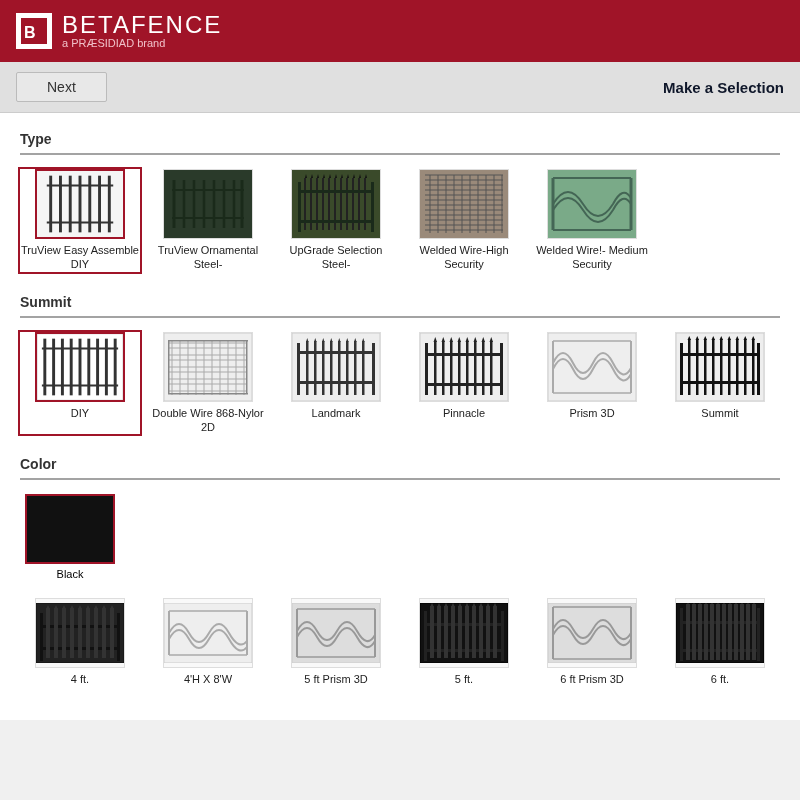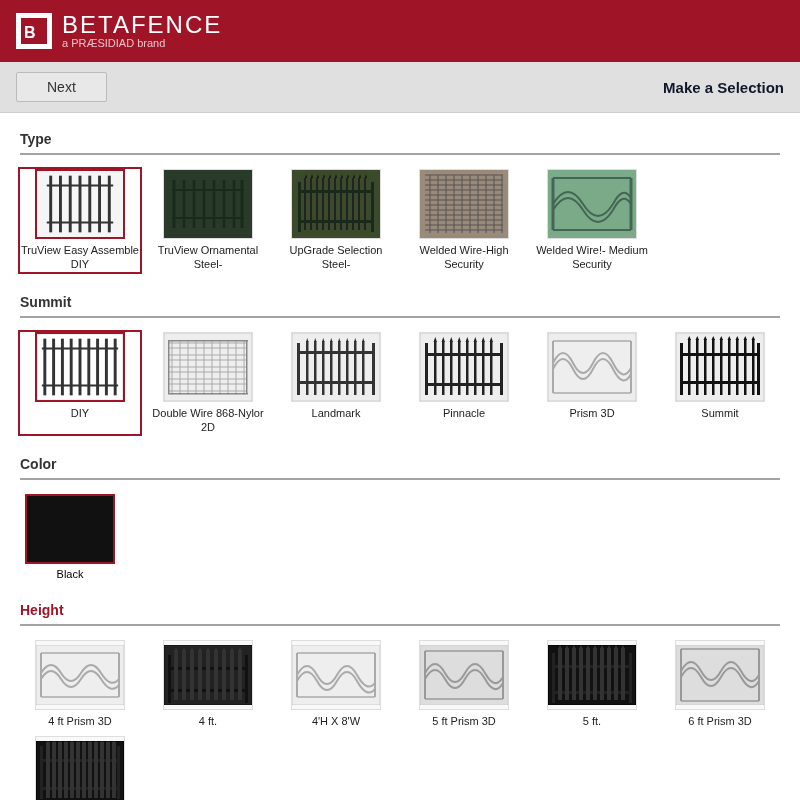--- a/index.html
+++ b/index.html
@@ -489,39 +489,22 @@
 
       <div class="color-item selected">
         <div class="color-swatch" style="background:#111111;"></div>
         <div class="color-label">Black</div>
       </div>
 
     </div>
   </div>
 
   <div class="section">
-    <div class="section-header">
-      <span style="color:#a01428; font-weight:bold;">Height</span>
-    </div>
     <div class="items-row">
 
-      <div class="item">
-        <div class="item-img">
-          <svg width="88" height="60" viewBox="0 0 88 60">
-            <rect width="88" height="60" fill="#eee" stroke="#ccc"></rect>
-            <path d="M5,28 Q15,12 25,28 Q35,44 45,28 Q55,12 65,28 Q75,44 83,34" stroke="#aaa" stroke-width="2" fill="none"></path>
-            <path d="M5,34 Q15,18 25,34 Q35,50 45,34 Q55,18 65,34 Q75,50 83,40" stroke="#aaa" stroke-width="2" fill="none"></path>
-            <line x1="5" y1="8" x2="5" y2="52" stroke="#aaa" stroke-width="2"></line>
-            <line x1="83" y1="8" x2="83" y2="52" stroke="#aaa" stroke-width="2"></line>
-            <line x1="5" y1="8" x2="83" y2="8" stroke="#aaa" stroke-width="1.5"></line>
-            <line x1="5" y1="52" x2="83" y2="52" stroke="#aaa" stroke-width="1.5"></line>
-          </svg>
-        </div>
-        <div class="item-label">4 ft Prism 3D</div>
-      </div>
 
       <div class="item">
         <div class="item-img">
           <svg width="88" height="60" viewBox="0 0 88 60">
             <rect width="88" height="60" fill="#222" stroke="#111"></rect>
 
             <rect x="4" y="10" width="3" height="48" fill="#111"></rect>
             <rect x="81" y="10" width="3" height="48" fill="#111"></rect>
             <rect x="4" y="22" width="80" height="3" fill="#111"></rect>
             <rect x="4" y="44" width="80" height="3" fill="#111"></rect>

